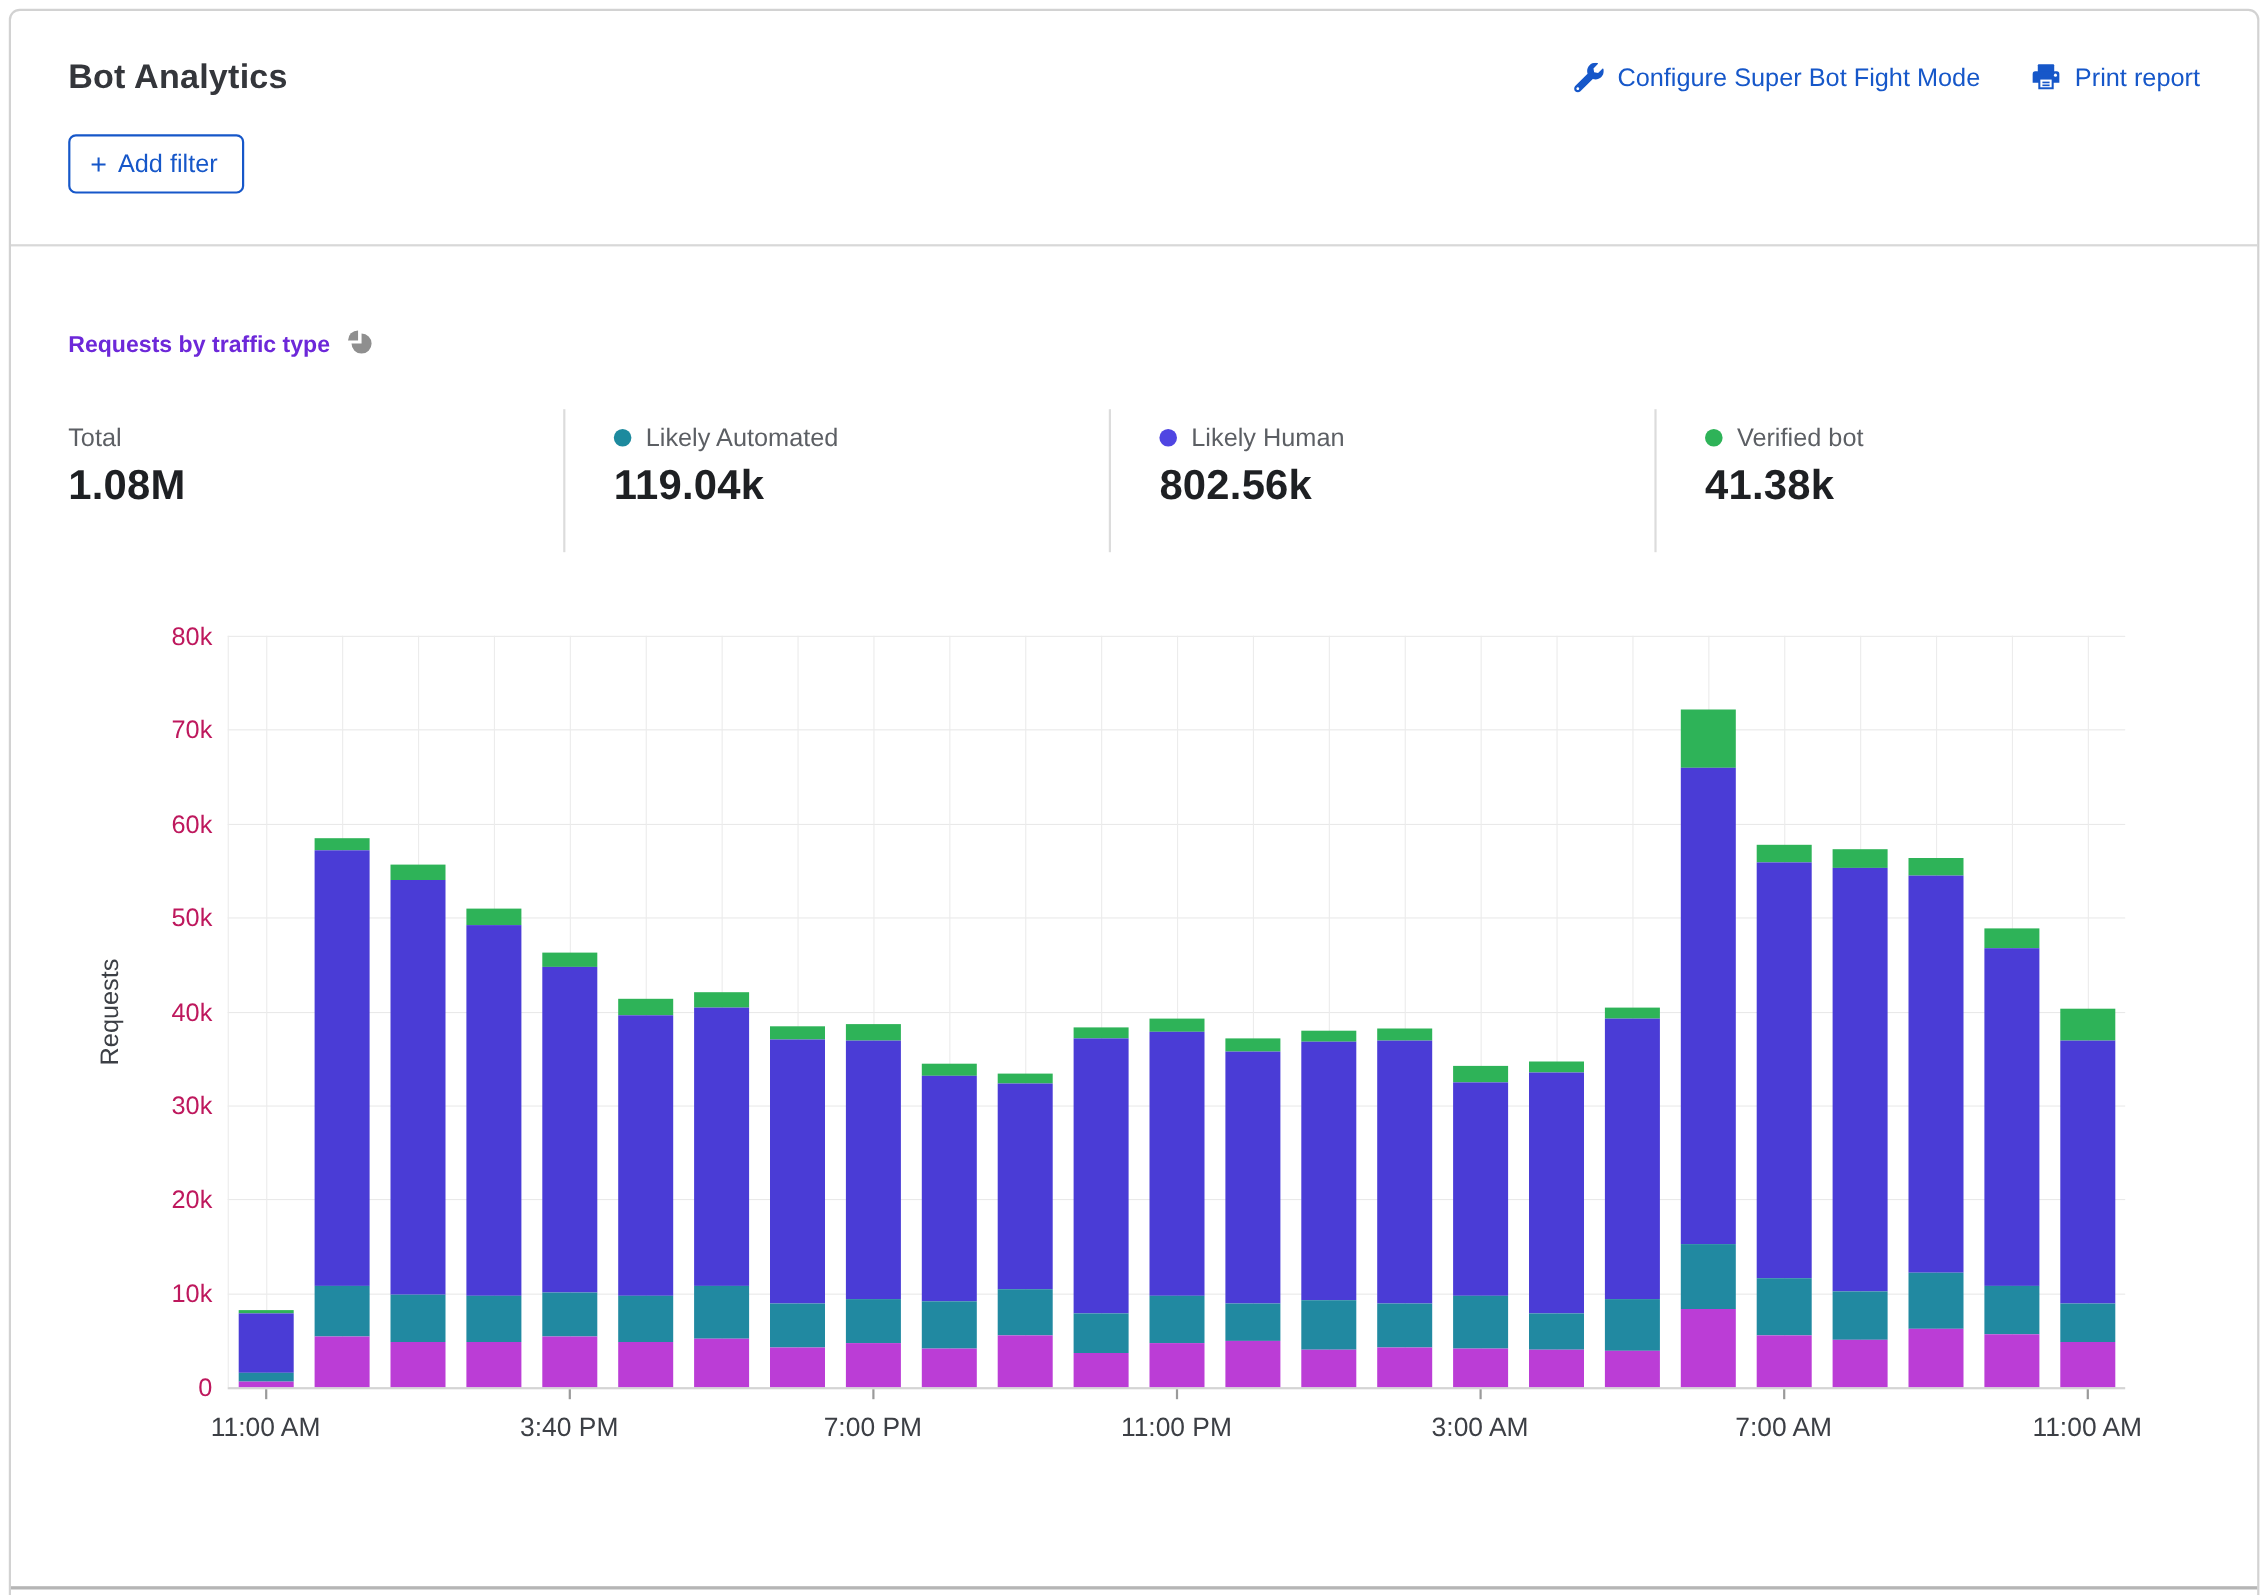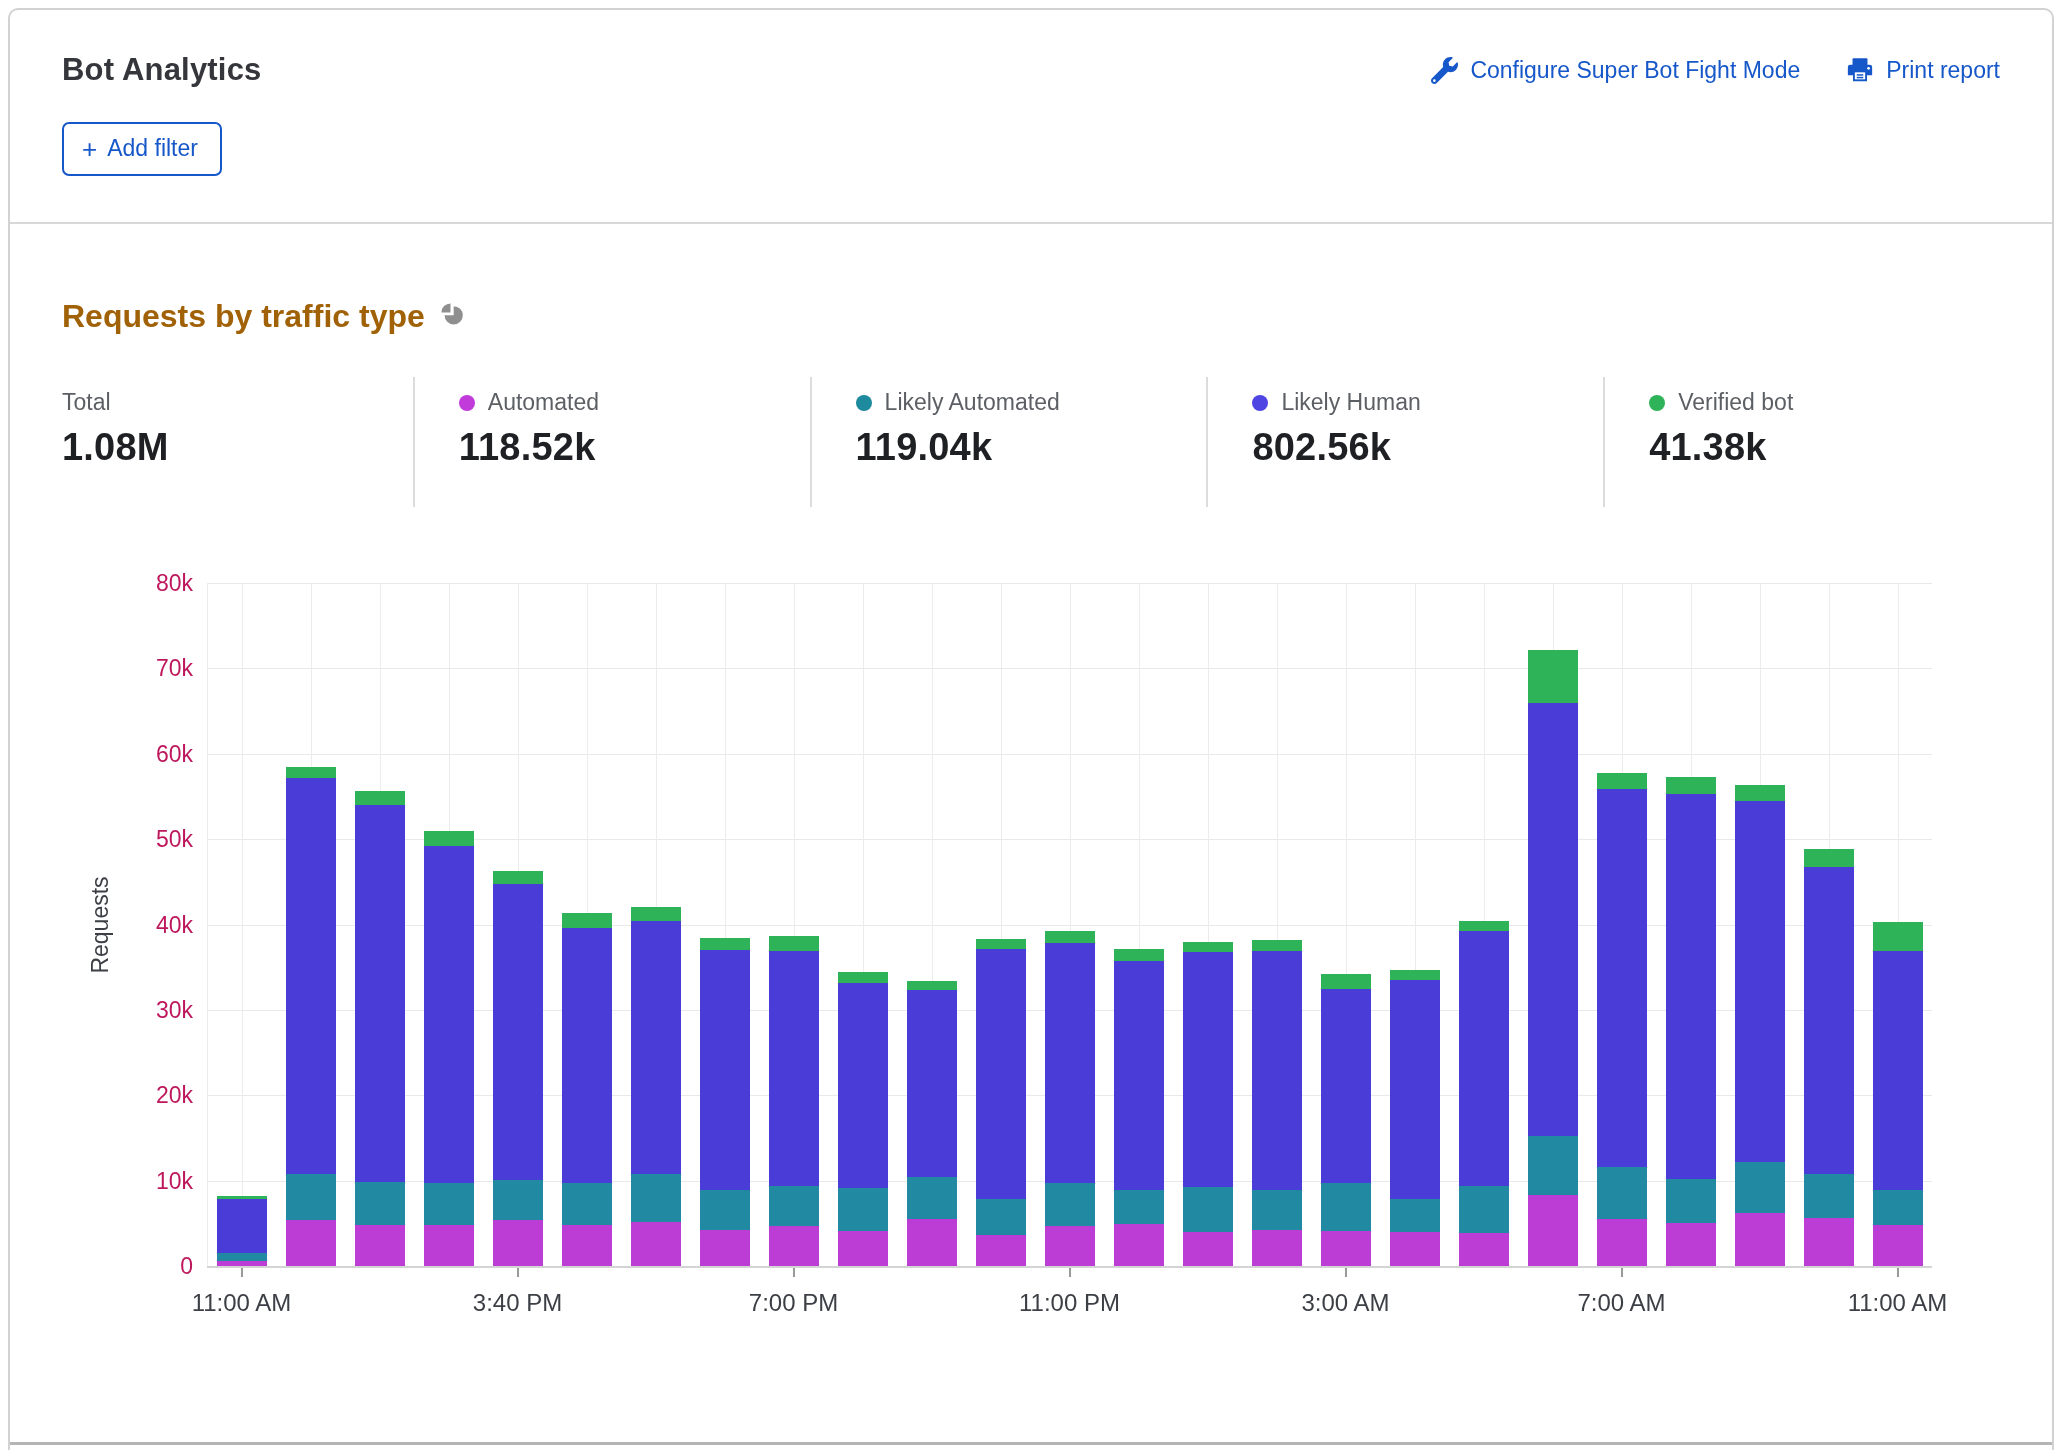--- a/index.html
+++ b/index.html
@@ -24,21 +24,21 @@
   .plus-glyph { font-size:26px; line-height:20px; font-weight:400; }
   .dropdown { width:298px; height:58px; border:2px solid #7e7e7e; border-radius:9px;
               display:flex; align-items:center; justify-content:space-between;
               padding:0 22px 0 24px; font-size:24px; color:#3a3a3a; cursor:pointer; background:#fff; }
   .caret { width:0; height:0; border-left:9px solid transparent; border-right:9px solid transparent;
            border-top:11px solid #6e6e6e; }
 
   
   .section2 { border-top:2px solid #d8d8d8; margin-top:46px; padding:74px 52px 0 52px; }
   .section-title-row { display:flex; align-items:center; gap:14px; }
-  .section-title { font-size:32px; font-weight:700; color:#a16207; }
+  .section-title { font-size:21px; font-weight:700; color:#6d28d9; }
   .stats-row { display:flex; margin-top:42px; }
   .stat-col { flex:1 1 0; padding:12px 0 38px 0; }
   .stat-col + .stat-col { border-left:2px solid #dcdcdc; padding-left:44px; }
   .stat-label-row { display:flex; align-items:center; gap:13px; font-size:23px; color:#5c5f64; }
   .stat-dot { width:16px; height:16px; border-radius:50%; display:inline-block; }
   .stat-value { margin-top:10px; font-size:38px; font-weight:700; color:#1e2023; letter-spacing:.2px; }
 
   .chart-wrap { position:relative; height:800px; margin-top:76px; }
   .plot { position:absolute; left:145px; top:0; width:1725px; height:683px; }
   .hgrid { position:absolute; left:0; width:100%; height:1px; background:#e9e9e9; }
@@ -105,27 +105,20 @@
         </svg>
       </span>
     </div>
 
     <div class="stats-row">
       <div class="stat-col">
         <div class="stat-label-row">
             <span>Total</span>
           </div>
         <div class="stat-value">1.08M</div>
-      </div>
-      <div class="stat-col">
-        <div class="stat-label-row">
-          <span class="stat-dot" style="background: rgb(193, 59, 219);"></span>
-          <span>Automated</span>
-        </div>
-        <div class="stat-value">118.52k</div>
       </div>
       <div class="stat-col">
         <div class="stat-label-row">
           <span class="stat-dot" style="background: rgb(29, 138, 158);"></span>
           <span>Likely Automated</span>
         </div>
         <div class="stat-value">119.04k</div>
       </div>
       <div class="stat-col">
         <div class="stat-label-row">

